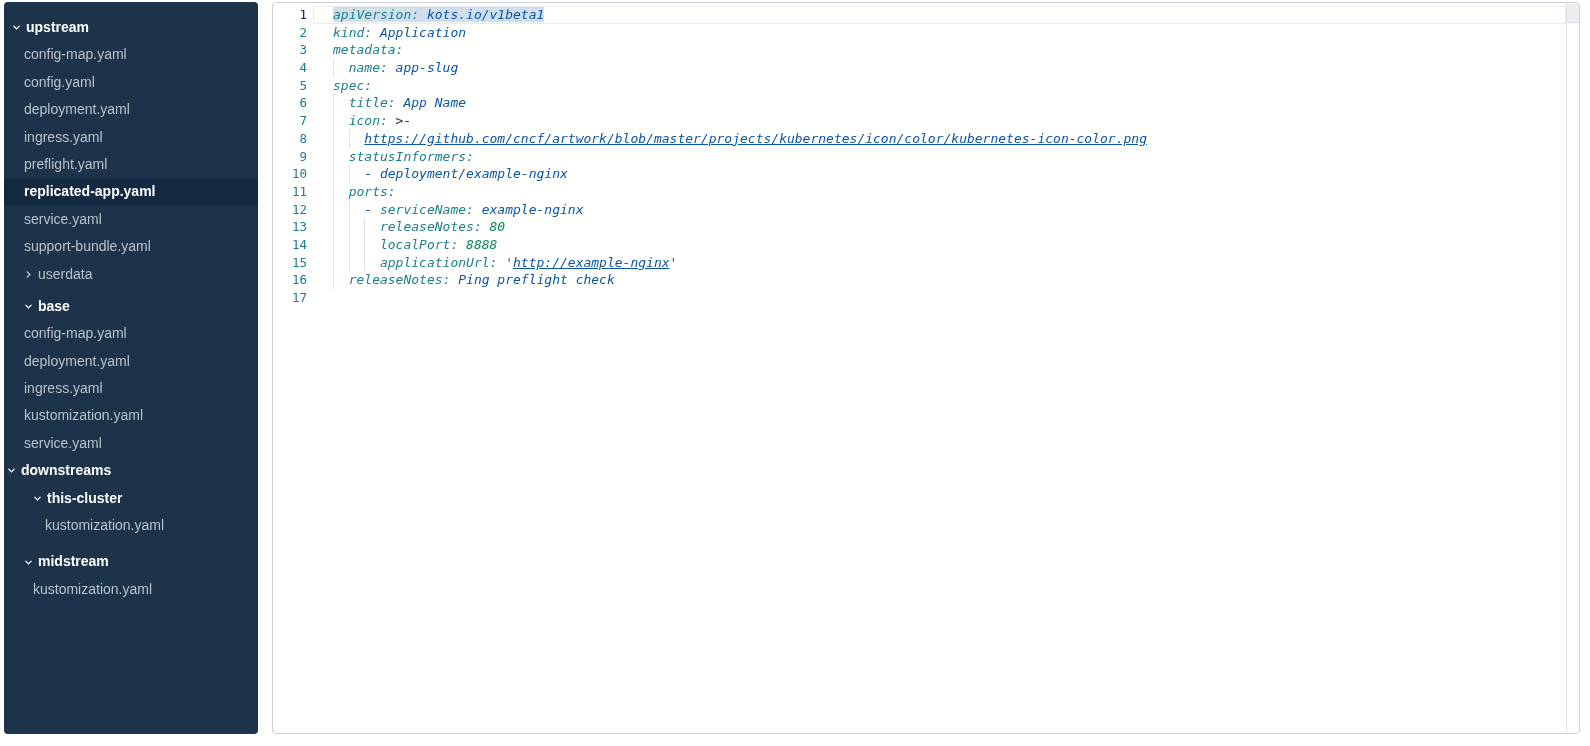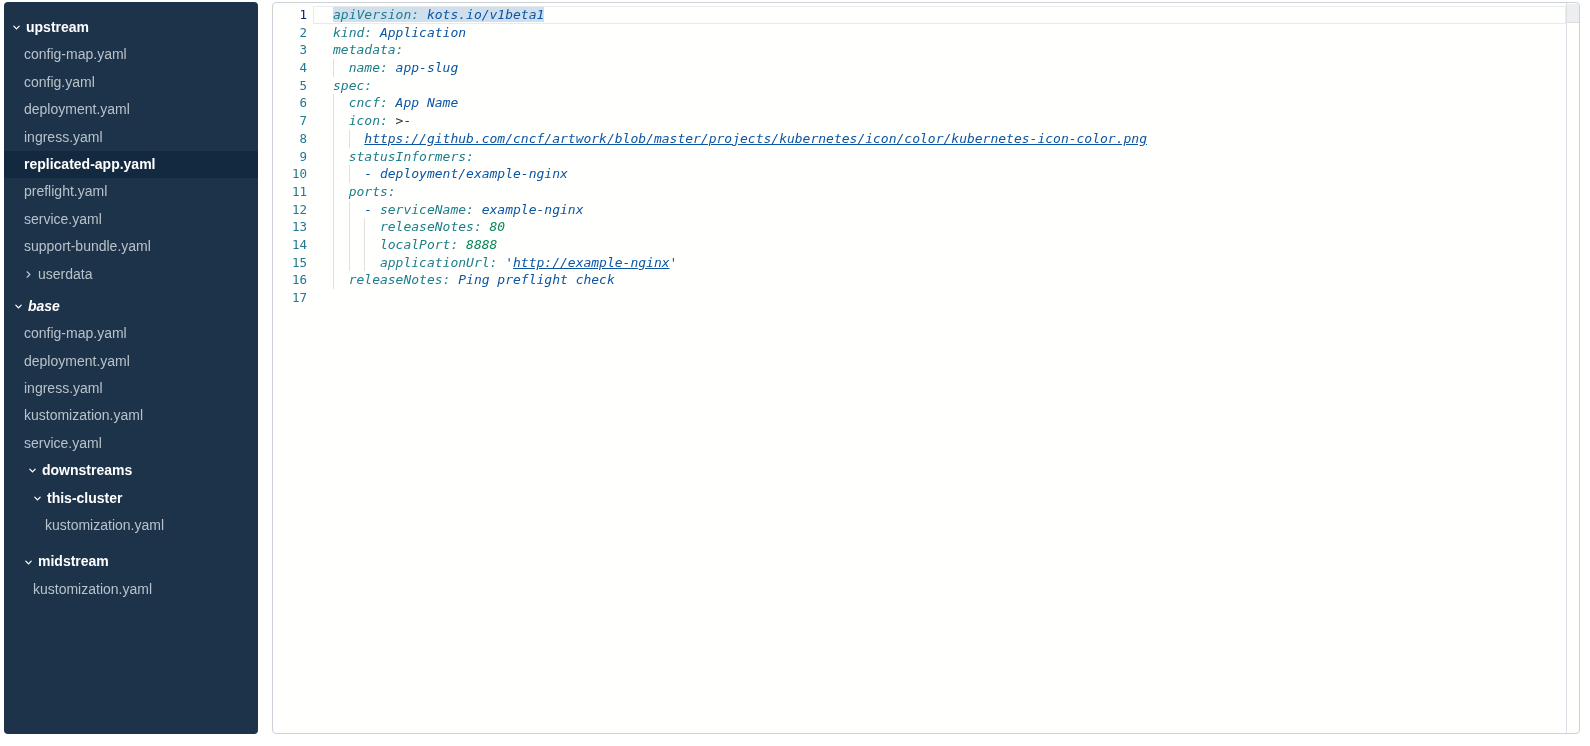--- a/index.html
+++ b/index.html
@@ -75,41 +75,41 @@
     </div>
     <div class="tree-item" style="padding-left: 20px;">
       <span>config.yaml</span>
     </div>
     <div class="tree-item" style="padding-left: 20px;">
       <span>deployment.yaml</span>
     </div>
     <div class="tree-item" style="padding-left: 20px;">
       <span>ingress.yaml</span>
     </div>
+    <div class="tree-item" style="padding-left: 20px;">
+      <span>preflight.yaml</span>
+    </div>
     <div class="tree-item bold selected" style="padding-left: 20px;">
       <span>replicated-app.yaml</span>
-    </div>
-    <div class="tree-item" style="padding-left: 20px;">
-      <span>preflight.yaml</span>
     </div>
     <div class="tree-item" style="padding-left: 20px;">
       <span>service.yaml</span>
     </div>
     <div class="tree-item" style="padding-left: 20px; align-items: center;">
       <span>support-bundle.yaml</span>
     </div>
     <div class="tree-item" style="padding-left: 20px;">
       <span class="chev">
         <svg width="9" height="9" viewBox="0 0 10 10">
           <polyline points="3.5,2 6.5,5 3.5,8" fill="none" stroke="currentColor" stroke-width="1.4" stroke-linecap="round"></polyline>
         </svg>
       </span>
       <span>userdata</span>
     </div>
-    <div class="tree-item bold gap" style="padding-left: 10px; font-style: italic;">
+    <div class="tree-item bold gap" style="padding-left: 20px;">
       <span class="chev">
         <svg width="9" height="9" viewBox="0 0 10 10">
           <polyline points="2,3.5 5,6.5 8,3.5" fill="none" stroke="currentColor" stroke-width="1.4" stroke-linecap="round"></polyline>
         </svg>
       </span>
       <span>base</span>
     </div>
     <div class="tree-item" style="padding-left: 20px;">
       <span>config-map.yaml</span>
     </div>
@@ -118,21 +118,21 @@
     </div>
     <div class="tree-item" style="padding-left: 20px;">
       <span>ingress.yaml</span>
     </div>
     <div class="tree-item" style="padding-left: 20px;">
       <span>kustomization.yaml</span>
     </div>
     <div class="tree-item" style="padding-left: 20px;">
       <span>service.yaml</span>
     </div>
-    <div class="tree-item bold" style="padding-left: 24px;">
+    <div class="tree-item bold" style="padding-left: 3px;">
       <span class="chev">
         <svg width="9" height="9" viewBox="0 0 10 10">
           <polyline points="2,3.5 5,6.5 8,3.5" fill="none" stroke="currentColor" stroke-width="1.4" stroke-linecap="round"></polyline>
         </svg>
       </span>
       <span>downstreams</span>
     </div>
     <div class="tree-item bold" style="padding-left: 29px;">
       <span class="chev">
         <svg width="9" height="9" viewBox="0 0 10 10">
@@ -157,21 +157,21 @@
     </div>
   </nav>
 
 <main class="editor-panel" id="editor">
   <div class="lines" id="lines">
       <div class="code-line current"><div class="curline-box"></div><div class="gutter-num">1</div><div class="code-text"><span class="tokens sel"><span class="tk-key">apiVersion:</span><span class="tk-val"> kots.io/v1beta1</span></span></div></div>
       <div class="code-line"><div class="gutter-num">2</div><div class="code-text"><span class="tokens"><span class="tk-key">kind:</span><span class="tk-val"> Application</span></span></div></div>
       <div class="code-line"><div class="gutter-num">3</div><div class="code-text"><span class="tokens"><span class="tk-key">metadata:</span></span></div></div>
       <div class="code-line"><div class="gutter-num">4</div><div class="code-text"><span class="guide" style="left: 20px;"></span><span class="tokens"><span class="tk-def">  </span><span class="tk-key">name:</span><span class="tk-val"> app-slug</span></span></div></div>
       <div class="code-line"><div class="gutter-num">5</div><div class="code-text"><span class="tokens"><span class="tk-key">spec:</span></span></div></div>
-      <div class="code-line"><div class="gutter-num">6</div><div class="code-text"><span class="guide" style="left: 20px;"></span><span class="tokens"><span class="tk-def">  </span><span class="tk-key">cncf:</span><span class="tk-val"> App Name</span></span></div></div>
+      <div class="code-line"><div class="gutter-num">6</div><div class="code-text"><span class="guide" style="left: 20px;"></span><span class="tokens"><span class="tk-def">  </span><span class="tk-key">title:</span><span class="tk-val"> App Name</span></span></div></div>
       <div class="code-line"><div class="gutter-num">7</div><div class="code-text"><span class="guide" style="left: 20px;"></span><span class="tokens"><span class="tk-def">  </span><span class="tk-key">icon:</span><span class="tk-def"> &gt;-</span></span></div></div>
       <div class="code-line"><div class="gutter-num">8</div><div class="code-text"><span class="guide" style="left: 20px;"></span><span class="guide" style="left: 35.52px;"></span><span class="tokens"><span class="tk-def">    </span><span class="tk-link">https://github.com/cncf/artwork/blob/master/projects/kubernetes/icon/color/kubernetes-icon-color.png</span></span></div></div>
       <div class="code-line"><div class="gutter-num">9</div><div class="code-text"><span class="guide" style="left: 20px;"></span><span class="tokens"><span class="tk-def">  </span><span class="tk-key">statusInformers:</span></span></div></div>
       <div class="code-line"><div class="gutter-num">10</div><div class="code-text"><span class="guide" style="left: 20px;"></span><span class="guide" style="left: 35.52px;"></span><span class="tokens"><span class="tk-def">    </span><span class="tk-val">- deployment/example-nginx</span></span></div></div>
       <div class="code-line"><div class="gutter-num">11</div><div class="code-text"><span class="guide" style="left: 20px;"></span><span class="tokens"><span class="tk-def">  </span><span class="tk-key">ports:</span></span></div></div>
       <div class="code-line"><div class="gutter-num">12</div><div class="code-text"><span class="guide" style="left: 20px;"></span><span class="guide" style="left: 35.52px;"></span><span class="tokens"><span class="tk-def">    </span><span class="tk-val">- </span><span class="tk-key">serviceName:</span><span class="tk-val"> example-nginx</span></span></div></div>
       <div class="code-line"><div class="gutter-num">13</div><div class="code-text"><span class="guide" style="left: 20px;"></span><span class="guide" style="left: 35.52px;"></span><span class="guide" style="left: 51.04px;"></span><span class="tokens"><span class="tk-def">      </span><span class="tk-key">releaseNotes:</span><span class="tk-num"> 80</span></span></div></div>
       <div class="code-line"><div class="gutter-num">14</div><div class="code-text"><span class="guide" style="left: 20px;"></span><span class="guide" style="left: 35.52px;"></span><span class="guide" style="left: 51.04px;"></span><span class="tokens"><span class="tk-def">      </span><span class="tk-key">localPort:</span><span class="tk-num"> 8888</span></span></div></div>
       <div class="code-line"><div class="gutter-num">15</div><div class="code-text"><span class="guide" style="left: 20px;"></span><span class="guide" style="left: 35.52px;"></span><span class="guide" style="left: 51.04px;"></span><span class="tokens"><span class="tk-def">      </span><span class="tk-key">applicationUrl:</span><span class="tk-val"> '</span><span class="tk-link">http://example-nginx</span><span class="tk-val">'</span></span></div></div>
       <div class="code-line"><div class="gutter-num">16</div><div class="code-text"><span class="guide" style="left: 20px;"></span><span class="tokens"><span class="tk-def">  </span><span class="tk-key">releaseNotes:</span><span class="tk-val"> Ping preflight check</span></span></div></div>

